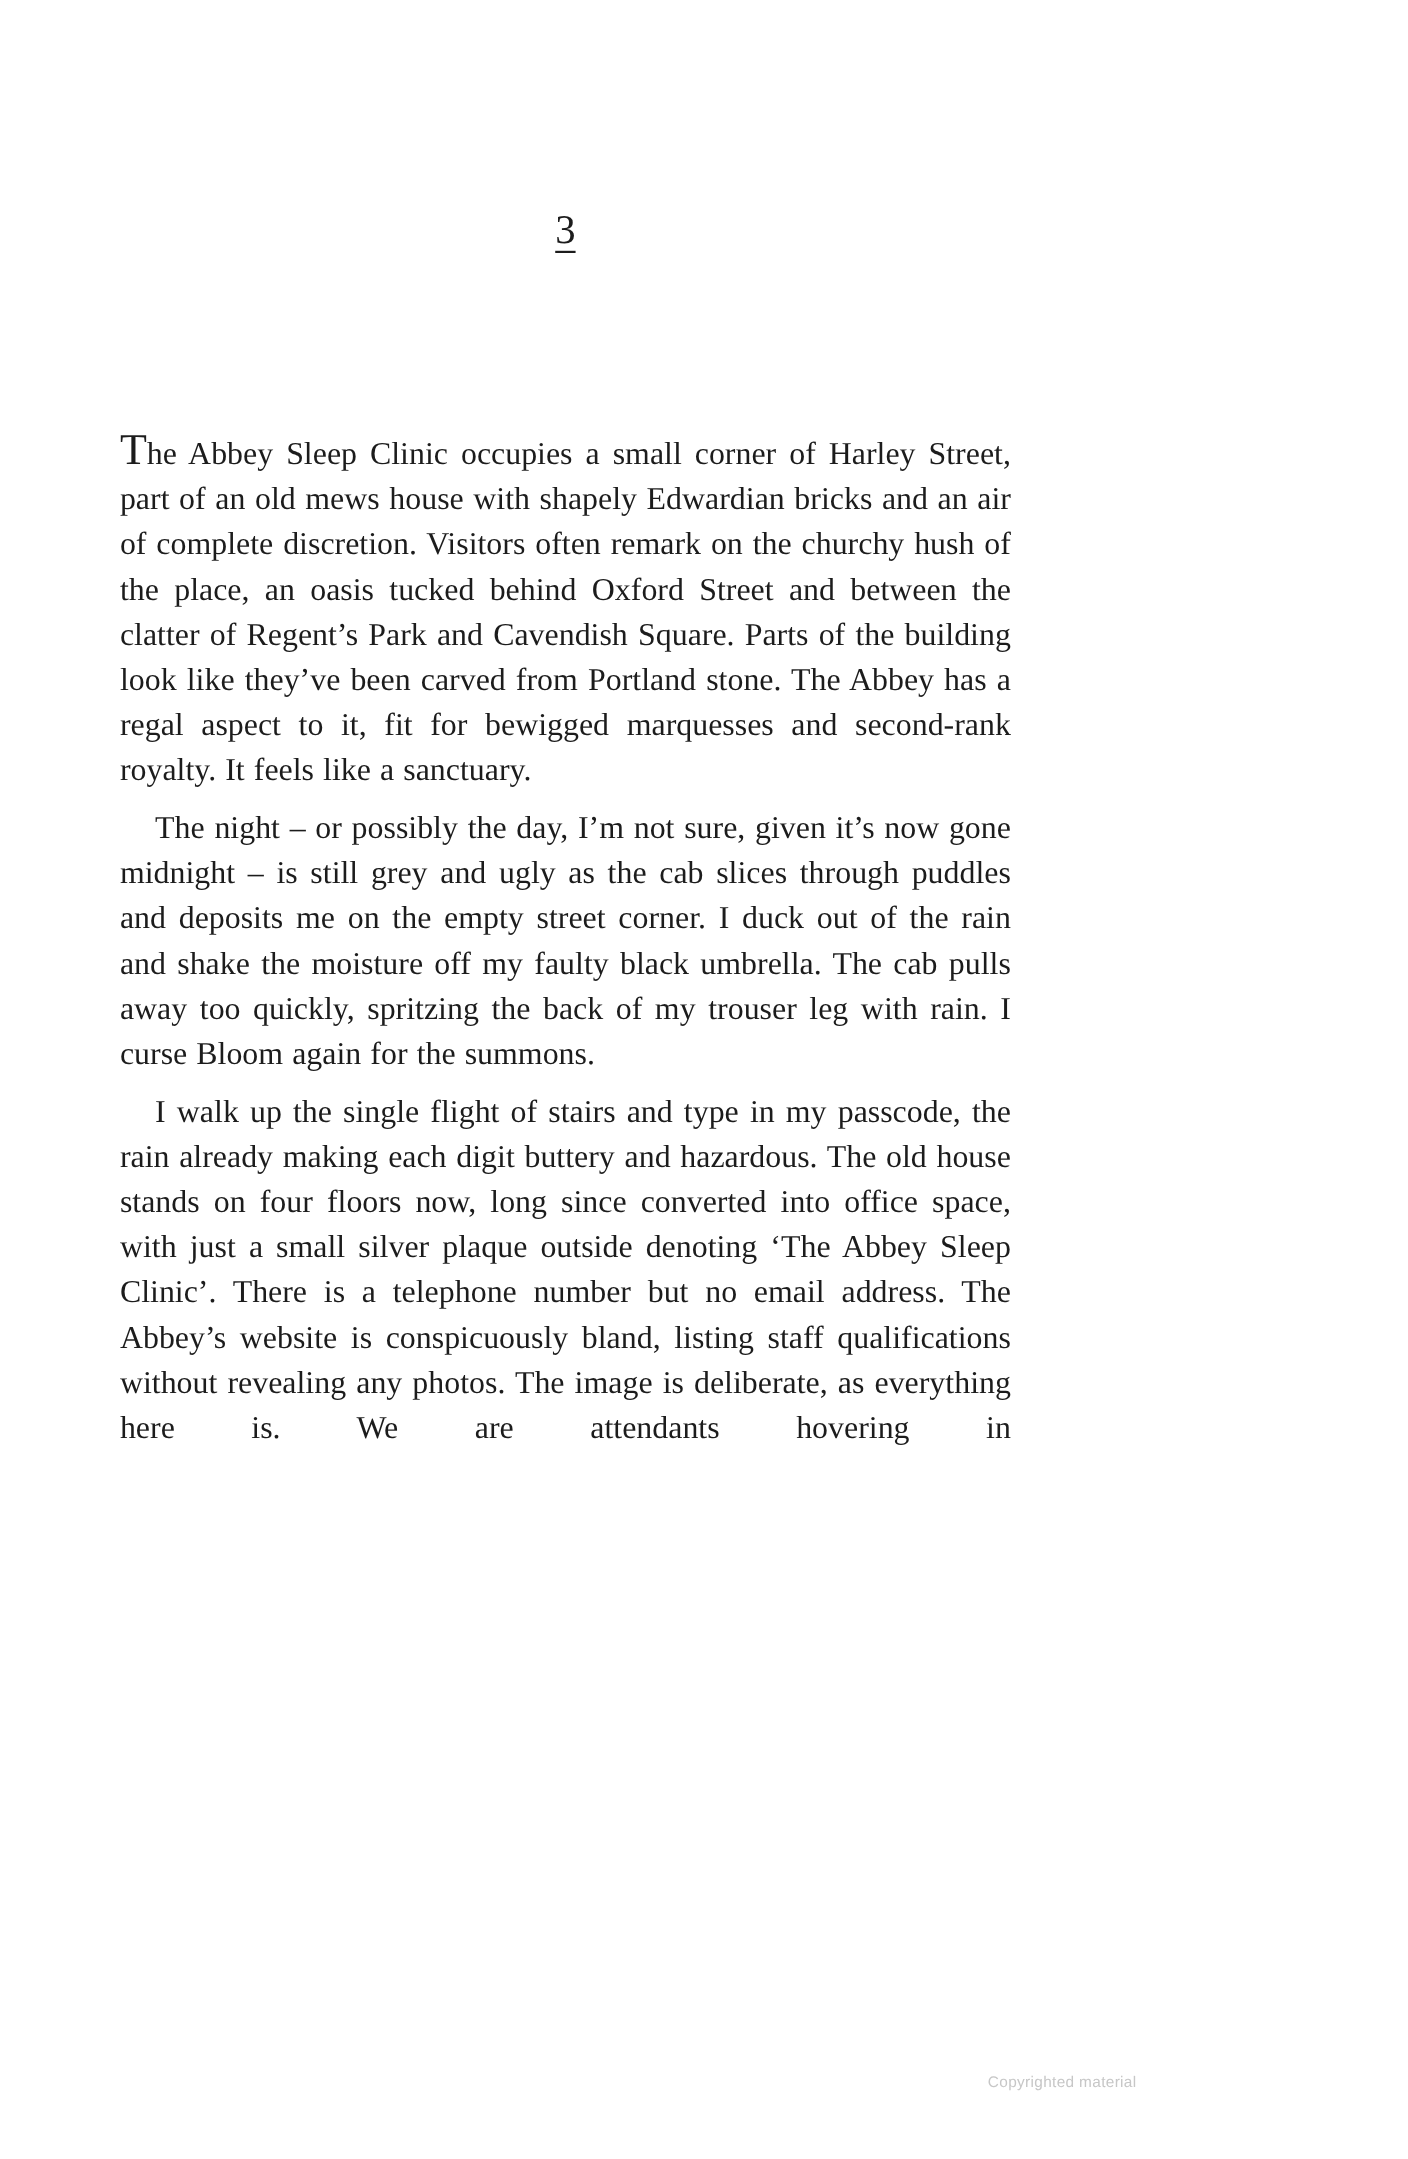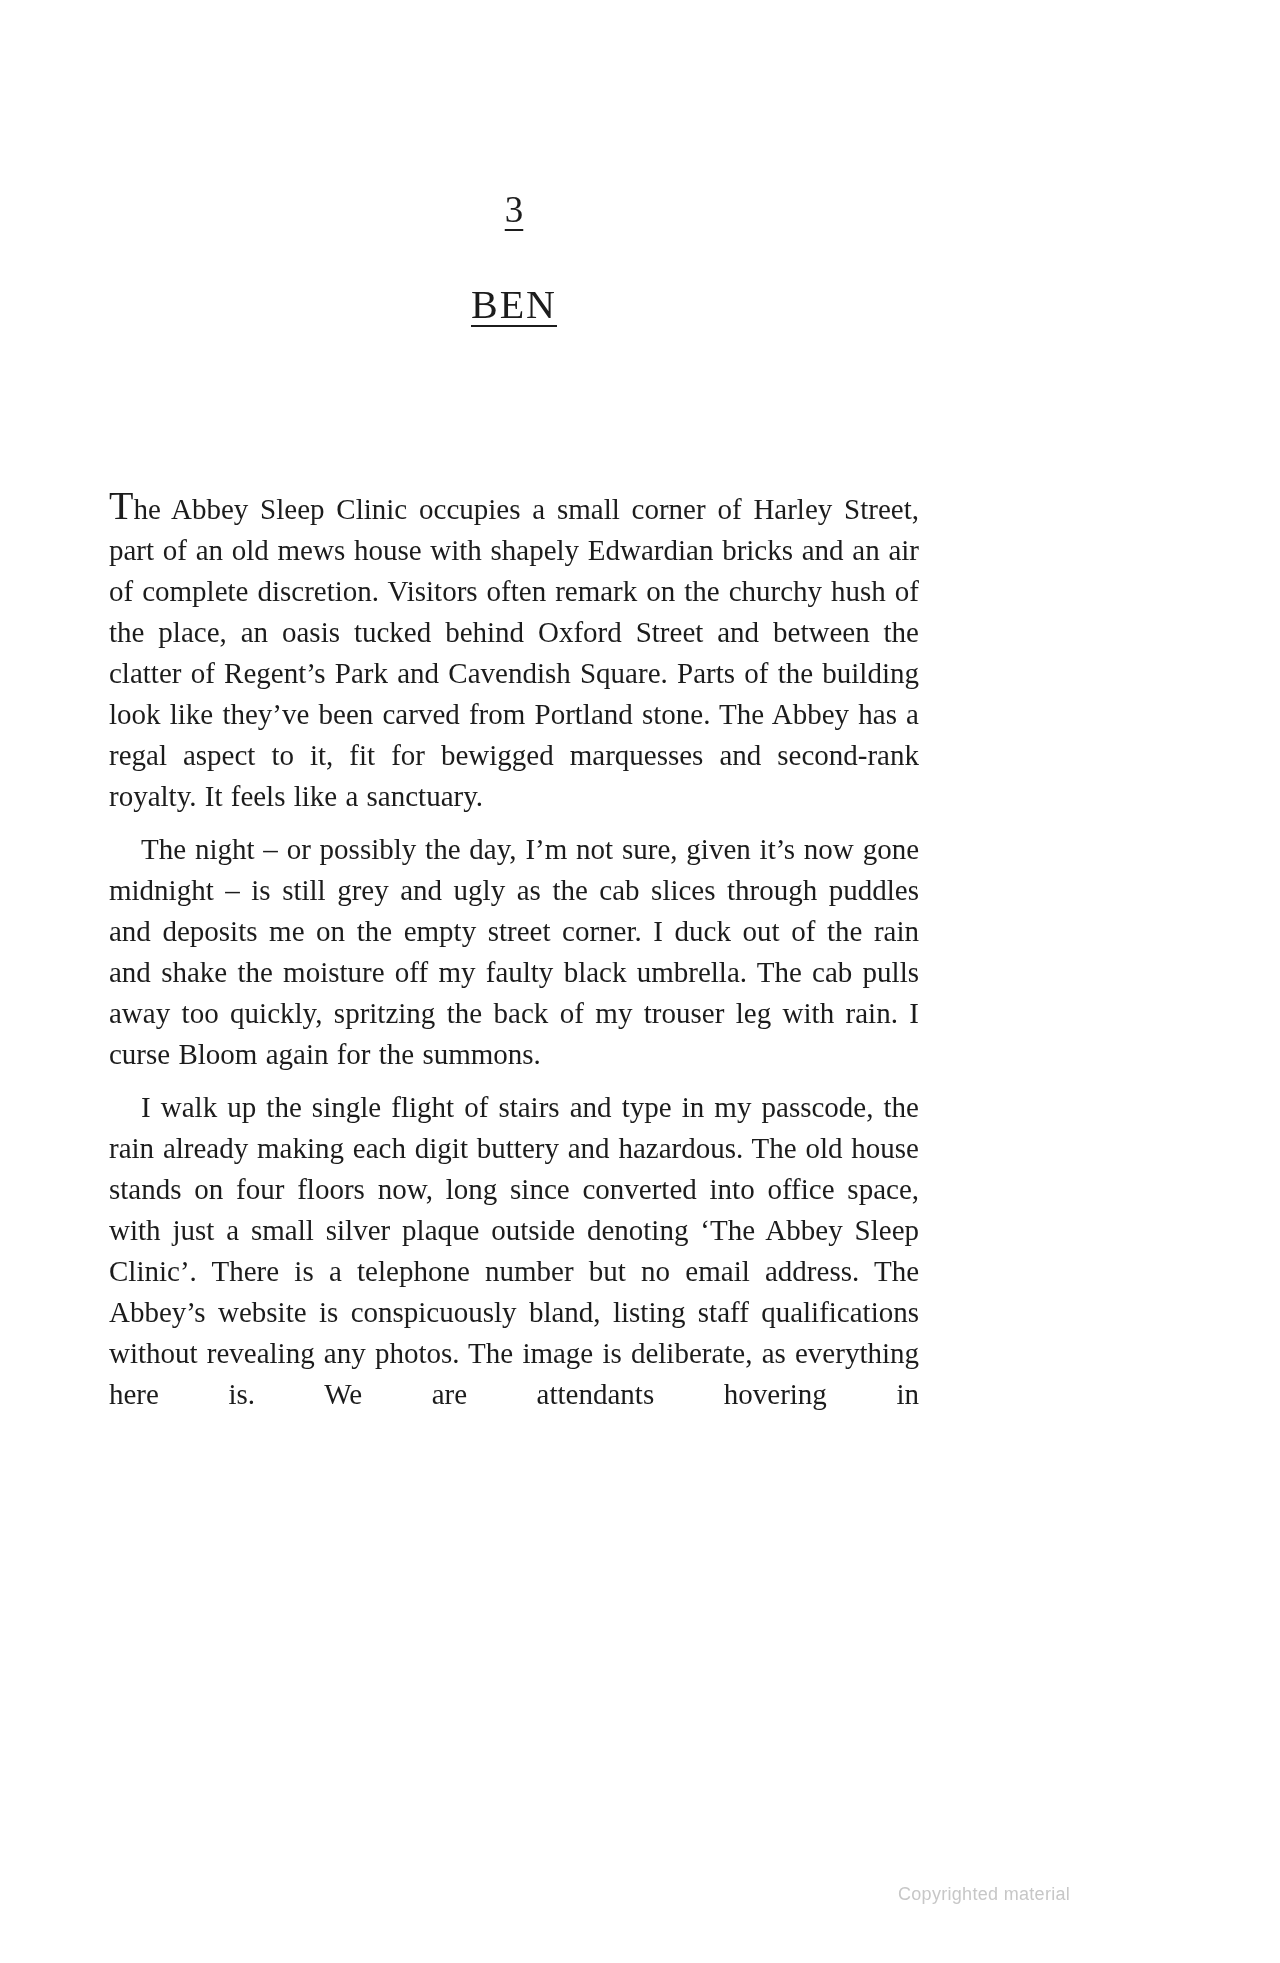--- a/index.html
+++ b/index.html
@@ -47,35 +47,32 @@
   .body-text p.first::first-letter {
     font-size: 40px;
     line-height: 1;
   }
   .body-text p.last { text-align-last: justify; }
   .watermark {
     position: absolute;
     left: 898px;
     top: 1884px;
     font-family: "Liberation Sans", "DejaVu Sans", sans-serif;
-    font-size: 18px;
+    font-size: 14px;
     color: #c7c7c7;
     letter-spacing: 0.3px;
   }
 </style>
 </head>
 <body>
 
 <div class="content">
   <div class="chapter-number">
     <span class="u">3</span>
   </div>
-  <div class="chapter-title">
-    <span class="u">BEN</span>
-  </div>
   <div class="body-text">
     <p class="first">The Abbey Sleep Clinic occupies a small corner of Harley Street, part of an old mews house with shapely Edwardian bricks and an air of complete discretion. Visitors often remark on the churchy hush of the place, an oasis tucked behind Oxford Street and between the clatter of Regent’s Park and Cavendish Square. Parts of the building look like they’ve been carved from Portland stone. The Abbey has a regal aspect to it, fit for bewigged marquesses and second-rank royalty. It feels like a sanctuary.</p>
     <p class="indent">The night – or possibly the day, I’m not sure, given it’s now gone midnight – is still grey and ugly as the cab slices through puddles and deposits me on the empty street corner. I duck out of the rain and shake the moisture off my faulty black umbrella. The cab pulls away too quickly, spritzing the back of my trouser leg with rain. I curse Bloom again for the summons.</p>
     <p class="indent last">I walk up the single flight of stairs and type in my passcode, the rain already making each digit buttery and hazardous. The old house stands on four floors now, long since converted into office space, with just a small silver plaque outside denoting ‘The Abbey Sleep Clinic’. There is a telephone number but no email address. The Abbey’s website is conspicuously bland, listing staff qualifications without revealing any photos. The image is deliberate, as everything here is. We are attendants hovering in</p>
   </div>
 </div>
 
 <div class="watermark">Copyrighted material</div>
 
 </body></html>

